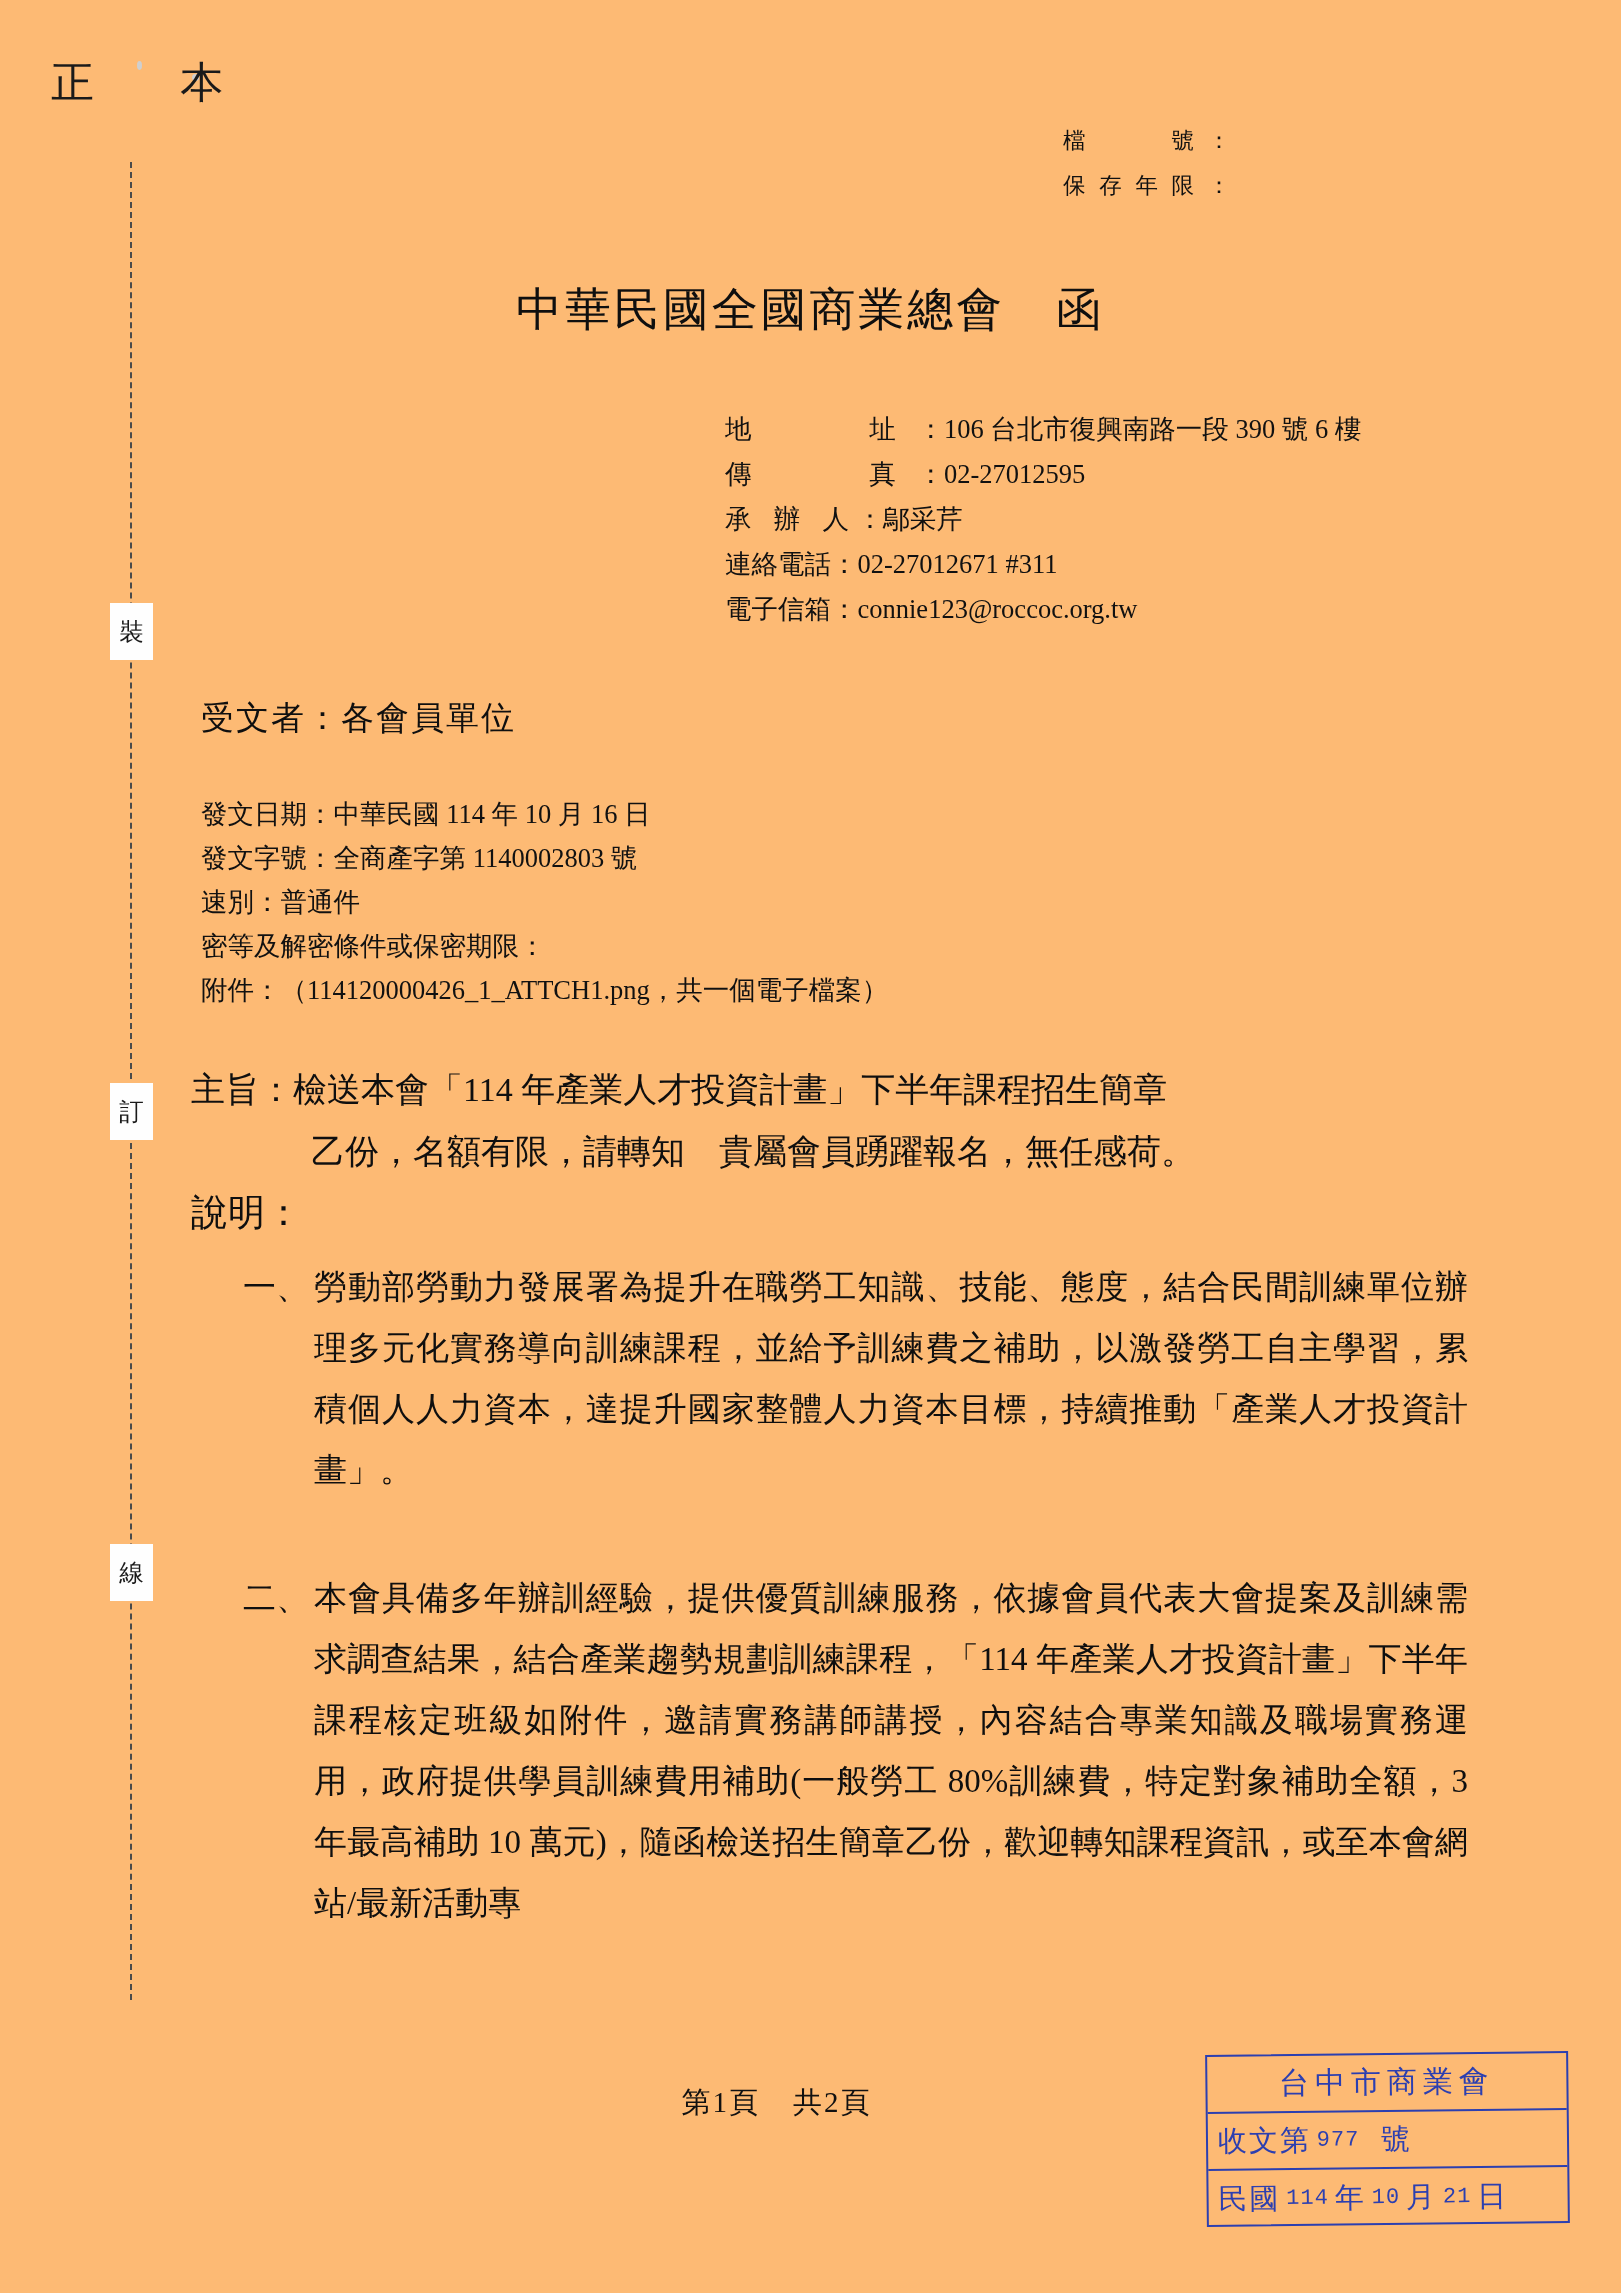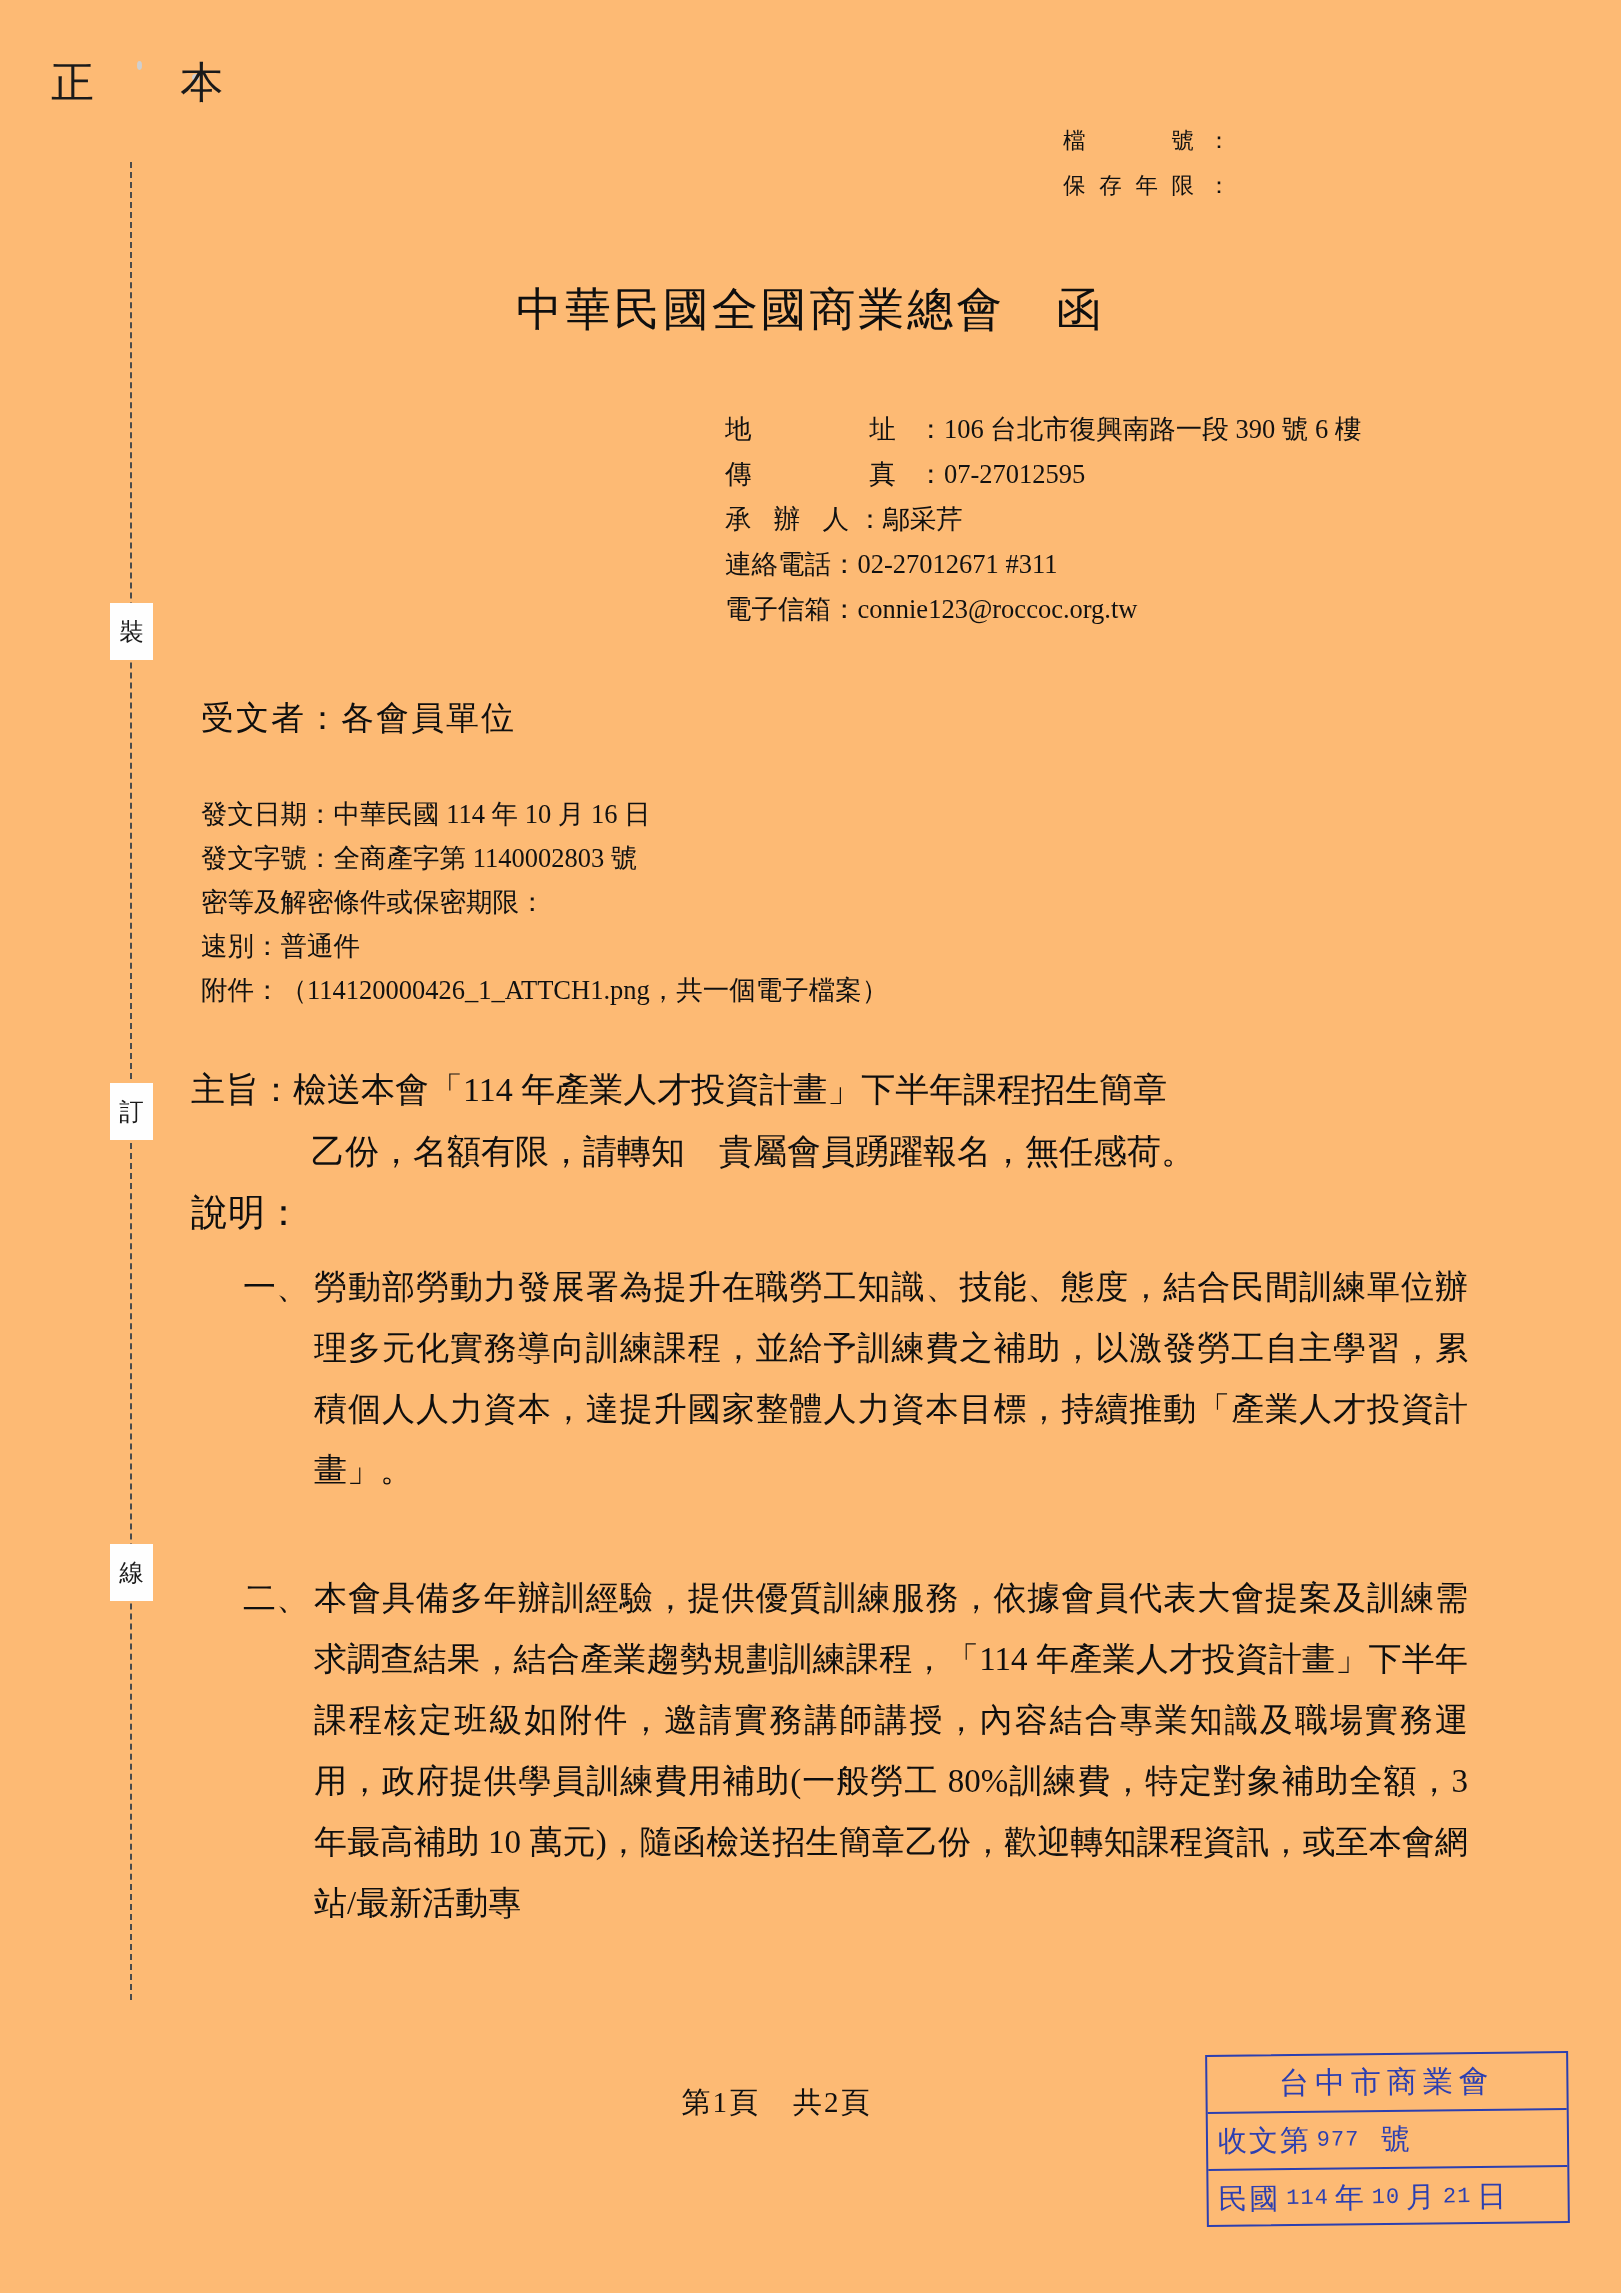--- a/index.html
+++ b/index.html
@@ -247,40 +247,40 @@
 
   <div class="doc-title">
     <span>中華民國全國商業總會</span><span class="fn">函</span>
   </div>
 
   <div class="contact-block">
     <div class="contact-row">
       <span class="c-label-4">地　　址</span><span>：</span><span>106 台北市復興南路一段 390 號 6 樓</span>
     </div>
     <div class="contact-row">
-      <span class="c-label-4">傳　　真</span><span>：</span><span>07-27012595</span>
+      <span class="c-label-4">傳　　真</span><span>：</span><span>02-27012595</span>
     </div>
     <div class="contact-row">
       <span class="c-label-3">承 辦 人</span><span>：</span><span>鄔采芹</span>
     </div>
     <div class="contact-row">
       <span class="c-label-0">連絡電話</span><span>：</span><span>02-27012671 #311</span>
     </div>
     <div class="contact-row">
       <span class="c-label-0">電子信箱</span><span>：</span><span>connie123@roccoc.org.tw</span>
     </div>
   </div>
 
   <div class="recipient">受文者：各會員單位</div>
 
   <div class="meta-block">
     <div class="meta-row">發文日期：中華民國 114 年 10 月 16 日</div>
     <div class="meta-row">發文字號：全商產字第 1140002803 號</div>
+    <div class="meta-row">速別：普通件</div>
     <div class="meta-row">密等及解密條件或保密期限：</div>
-    <div class="meta-row">速別：普通件</div>
     <div class="meta-row">附件：（114120000426_1_ATTCH1.png，共一個電子檔案）</div>
   </div>
 
   <div class="subject">
     <span>主旨：檢送本會「114 年產業人才投資計畫」下半年課程招生簡章</span>
     <span class="sub-l2">乙份，名額有限，請轉知　貴屬會員踴躍報名，無任感荷。</span>
   </div>
 
   <div class="explain-head">說明：</div>
 

